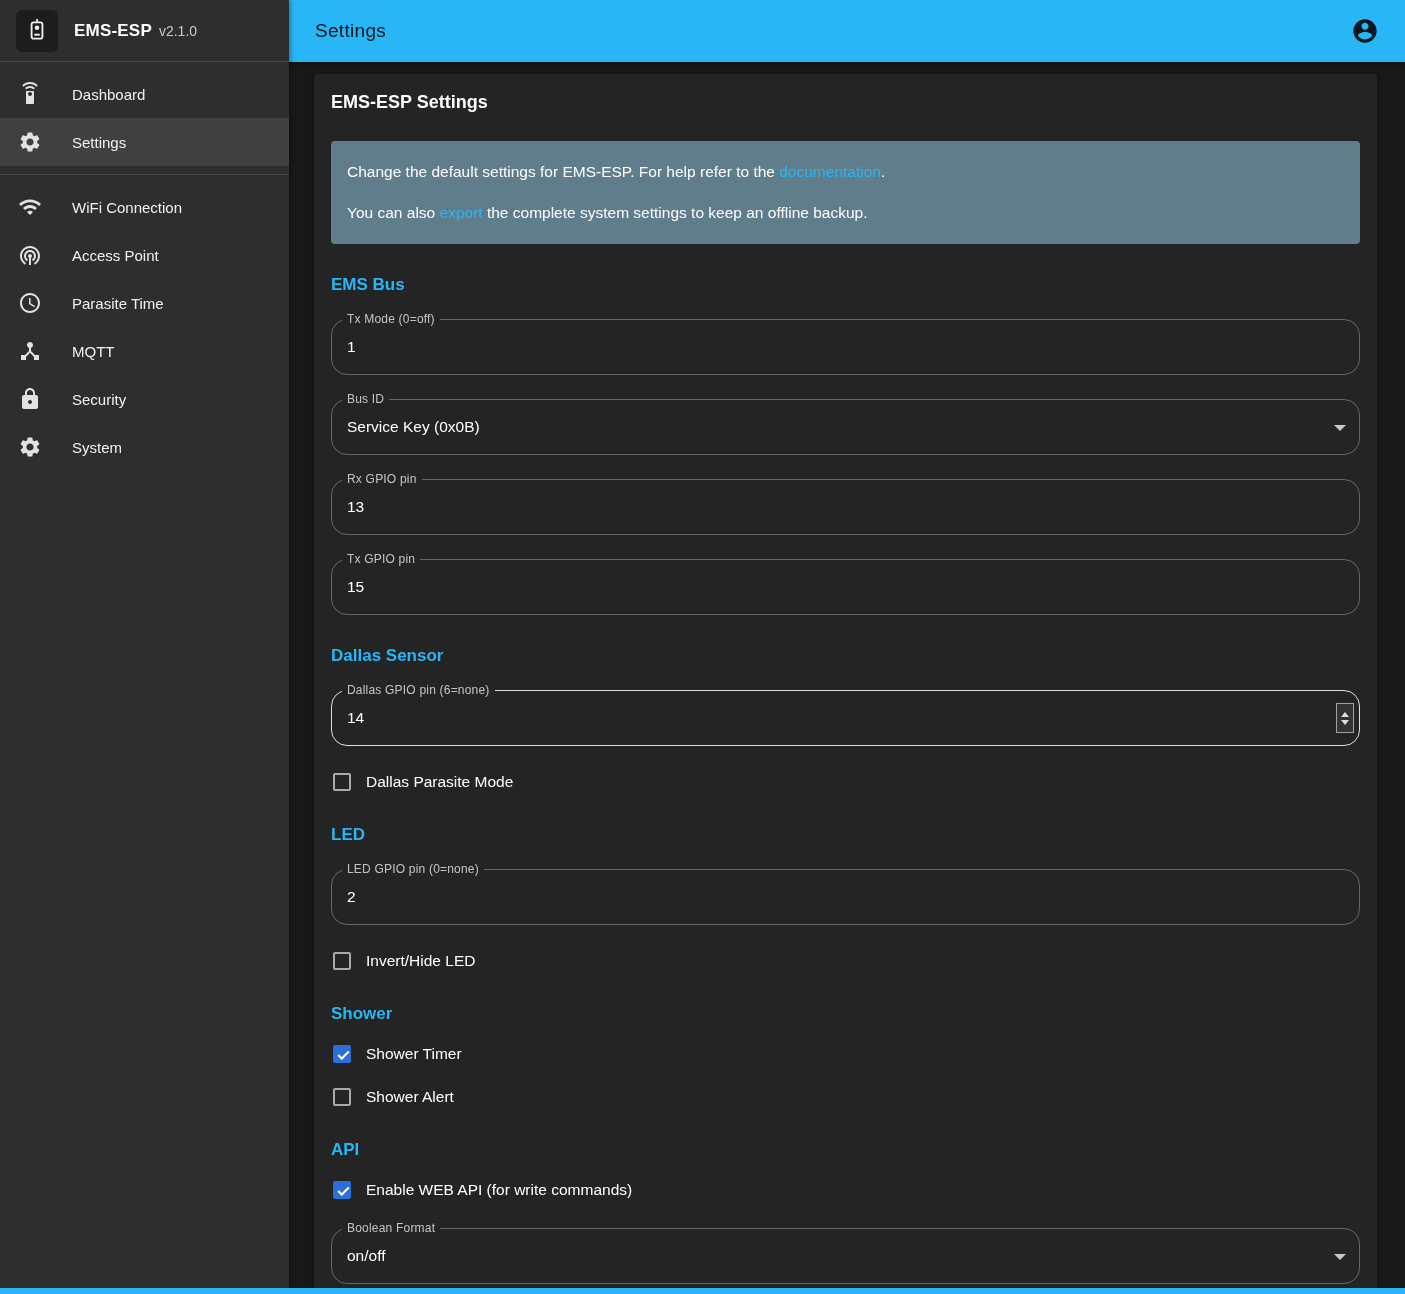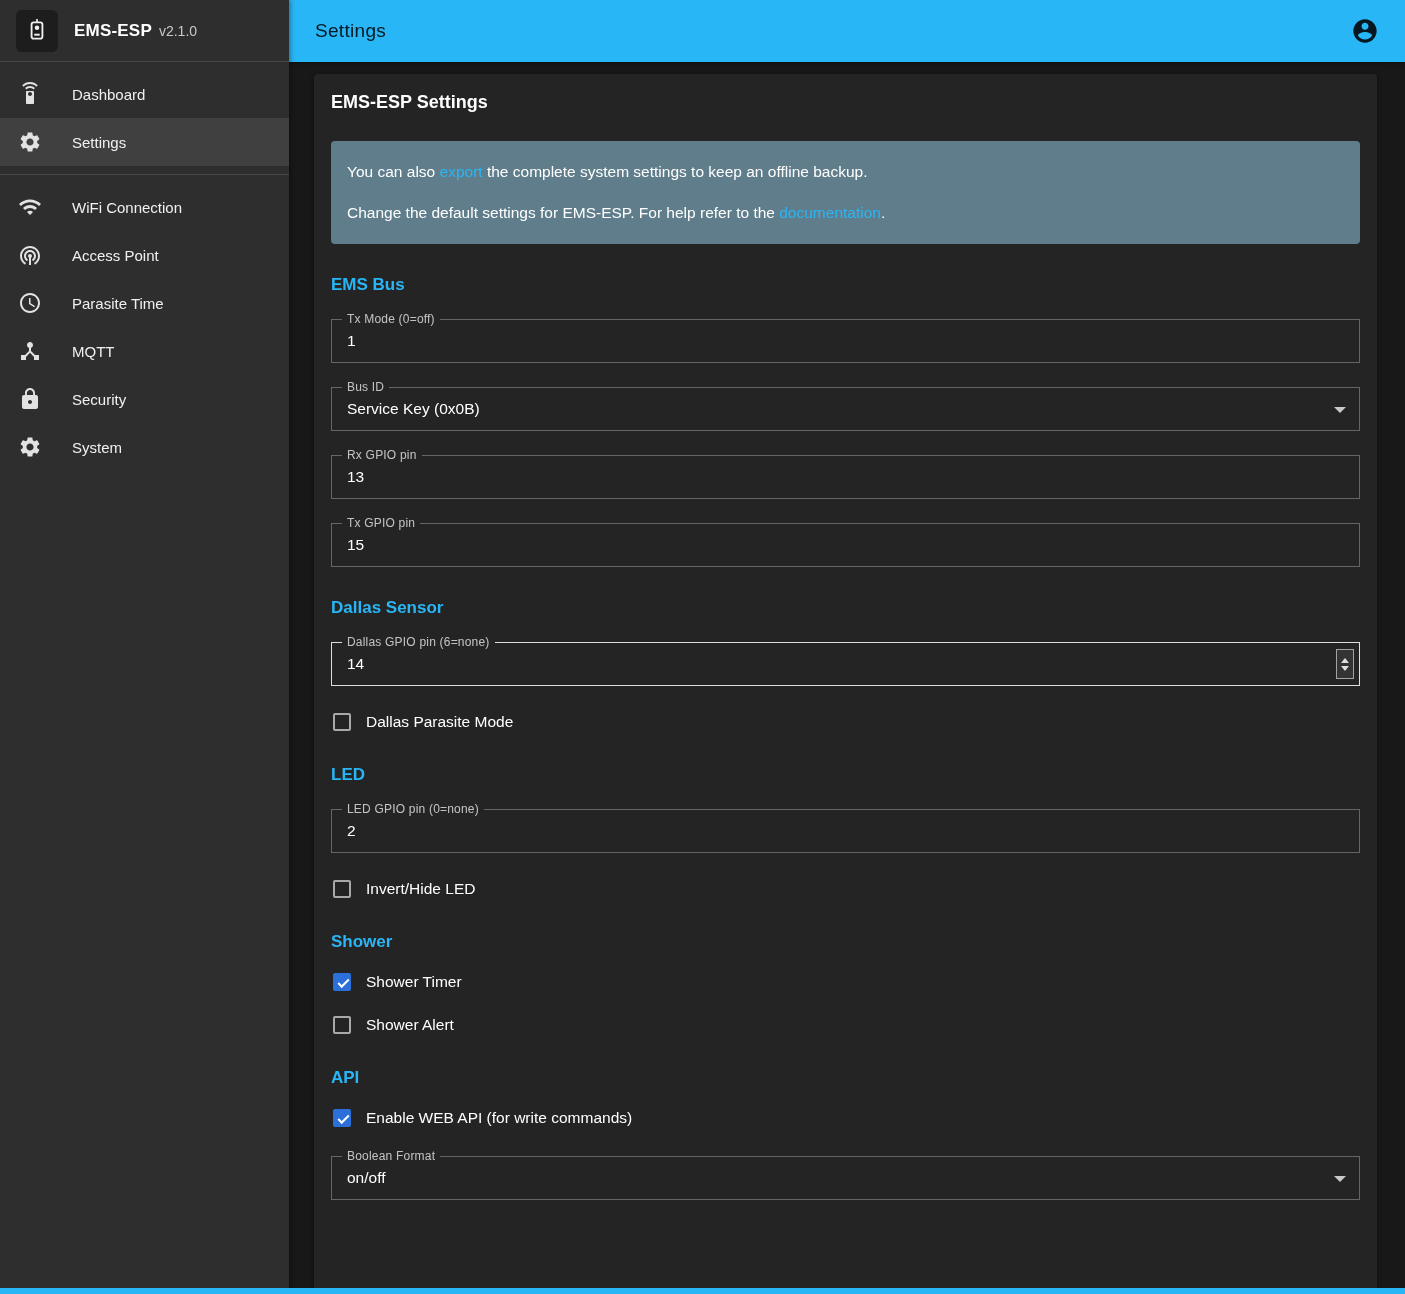--- a/index.html
+++ b/index.html
@@ -38,21 +38,21 @@
   .card { background:#242424; border-radius:4px; box-shadow:0 1px 4px rgba(0,0,0,.5); padding:18px 17px 24px 17px; min-height:1400px; }
   .card-title { font-size:18px; font-weight:700; color:#fff; margin-bottom:28px; }
 
   .info-banner { background:#607d8b; border-radius:4px; padding:19px 16px; font-size:15.5px; line-height:24px; color:#fff; }
   .info-banner p + p { margin-top:17px; }
   .link { color:#29b6f6; cursor:pointer; text-decoration:none; }
 
   .section-heading { color:#29b6f6; font-size:17px; font-weight:700; margin:31px 0 24px 0; }
   .section-heading.tight { margin-bottom:18px; }
 
-  .field { position:relative; height:44px; border:1px solid rgba(255,255,255,.30); border-radius:0; margin-bottom:24px; }
+  .field { position:relative; height:56px; border:1px solid rgba(255,255,255,.30); border-radius:16px; margin-bottom:24px; }
   .field.bright { border-color:rgba(255,255,255,.85); }
   .field-label { position:absolute; top:-8px; left:10px; background:#242424; padding:0 5px; font-size:12px; color:rgba(255,255,255,.72); letter-spacing:.2px; }
   .field-input { position:absolute; top:0; left:0; width:100%; height:100%; background:transparent; border:none; outline:none; color:#fff; font-size:15.5px; padding:0 15px; font-family:"Liberation Sans","DejaVu Sans",sans-serif; }
   .field-value { position:absolute; top:0; left:0; right:40px; height:100%; display:flex; align-items:center; padding:0 15px; font-size:15.5px; color:#fff; }
   .field.select { cursor:pointer;padding-left:17px; }
   .caret { position:absolute; right:13px; top:50%; margin-top:-2px; width:0; height:0; border-left:6px solid transparent; border-right:6px solid transparent; border-top:6px solid rgba(255,255,255,.75); }
   .stepper { position:absolute; right:5px; top:50%; transform:translateY(-50%); width:18px; height:30px; border:1px solid rgba(255,255,255,.55); background:#333; display:flex; flex-direction:column; align-items:center; justify-content:center; gap:3px; cursor:pointer; }
   .stepper .up { width:0;height:0;border-left:4px solid transparent;border-right:4px solid transparent;border-bottom:5px solid #ddd; }
   .stepper .down { width:0;height:0;border-left:4px solid transparent;border-right:4px solid transparent;border-top:5px solid #ddd; }
 
@@ -170,22 +170,22 @@
             <path d="M12,2C6.48,2,2,6.48,2,12s4.48,10,10,10s10-4.48,10-10S17.52,2,12,2z M12,5c1.66,0,3,1.34,3,3s-1.34,3-3,3S9,9.66,9,8S10.34,5,12,5z M12,19.2c-2.5,0-4.71-1.28-6-3.22c0.03-1.99,4-3.08,6-3.08c1.99,0,5.97,1.09,6,3.08C16.71,17.92,14.5,19.2,12,19.2z"></path>
           </svg>
       </span>
     </header>
 
     <div class="content">
       <div class="card">
         <div class="card-title">EMS-ESP Settings</div>
 
         <div class="info-banner">
+          <p><span>Change the default settings for EMS-ESP. For help refer to the </span><a class="link">documentation</a><span>.</span></p>
           <p><span>You can also </span><a class="link">export</a><span>  the complete system settings to keep an offline backup.</span></p>
-          <p><span>Change the default settings for EMS-ESP. For help refer to the </span><a class="link">documentation</a><span>.</span></p>
         </div>
 
         <div class="section-heading">EMS Bus</div>
 
         <div class="field">
           <span class="field-label">Tx Mode (0=off)</span>
           <input class="field-input" value="1" style="">
         </div>
 
         <div class="field select">

